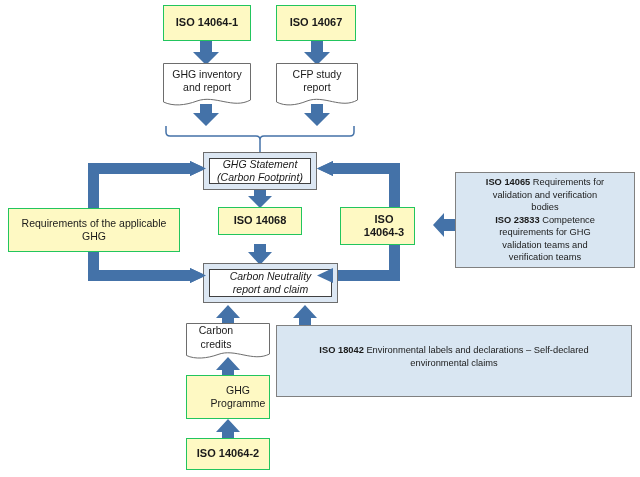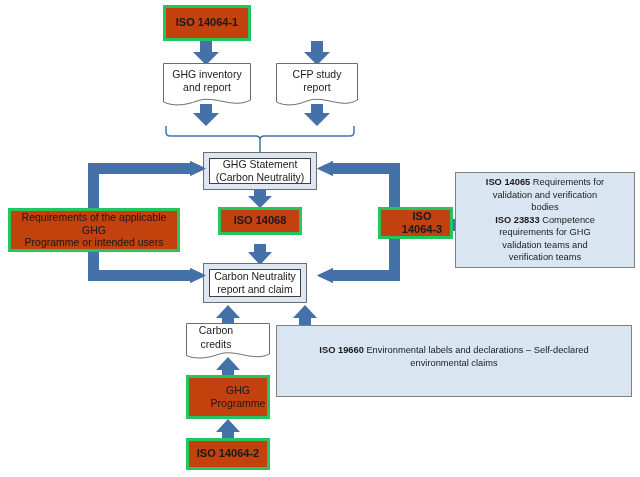--- a/index.html
+++ b/index.html
@@ -1,34 +1,34 @@
 <!DOCTYPE html>
 <html><head>
 <meta charset="utf-8">
 <style>
   html,body{margin:0;padding:0;background:#ffffff;}
   body{width:640px;height:477px;overflow:hidden;
        font-family:"Liberation Sans","DejaVu Sans",sans-serif;color:#1a1a1a;}
   #stage{position:relative;width:640px;height:477px;background:#fff;}
 
   
-  .box{position:absolute;box-sizing:border-box;border:3px solid #22c55e;
-       background:#c2410c;display:flex;align-items:center;justify-content:center;
+  .box{position:absolute;box-sizing:border-box;border:1px solid #22c55e;
+       background:#fef9c3;display:flex;align-items:center;justify-content:center;
        text-align:center;line-height:1.22;z-index:4;}
   .box .t{display:block;padding:0 3px;}
   .b{font-weight:bold;}
 
   
   .iso{font-size:11px;font-weight:bold;}
 
   
   .plain{font-size:10.5px;}
 
   
-  .hl{background:#dce7f3;border:1px solid #6d6d6d;padding:5px;z-index:6;}
+  .hl{background:#dce7f3;border:1px solid #6d6d6d;padding:5px;z-index:6;font-style:italic;}
   .hl .inner{width:100%;height:100%;box-sizing:border-box;border:1px solid #404040;
              background:#ffffff;display:flex;align-items:center;justify-content:center;
              text-align:center;font-size:10.5px;line-height:1.25;}
 
   
   .panel{position:absolute;box-sizing:border-box;background:#d9e6f2;
          border:1px solid #808080;display:flex;flex-direction:column;
          align-items:center;justify-content:center;text-align:center;
          font-size:9.3px;line-height:1.35;padding:6px 24px;z-index:4;}
   .panel p{margin:0;}
@@ -126,20 +126,23 @@
 
     <g>
       <polygon points="293,318 305,305 317,318 311,318 311,326 299,326 299,318" fill="#4472a8"></polygon>
     </g>
   </svg>
 
   <div class="box iso" style="left:163px;top:5px;width:88px;height:36px;">
     <span class="t">ISO 14064-1</span>
   </div>
 
+  <div class="box iso" style="left:276px;top:5px;width:80px;height:36px;">
+    <span class="t">ISO 14067</span>
+  </div>
 
   <div class="doc" style="left:276px;top:63px;width:82px;height:45px;">
     <svg width="82" height="45" viewBox="0 0 82 45">
       <path d="M0.5,0.5 L81.5,0.5 L81.5,37 C65,46.5 48,31.5 31,38 C20,42.5 9,43.5 0.5,39 Z" fill="#ffffff" stroke="#6d6d6d" stroke-width="1"></path>
     </svg>
     <div class="lbl">
       <span>
         <span>CFP study</span><br>
         <span>report</span>
       </span>
@@ -155,41 +158,40 @@
         <span>GHG inventory</span><br>
         <span>and report</span>
       </span>
     </div>
   </div>
 
   <div class="box hl" style="left:203px;top:152px;width:114px;height:38px;">
     <div class="inner">
       <span>
         <span>GHG Statement</span><br>
-        <span>(Carbon Neutrality)</span>
+        <span>(Carbon Footprint)</span>
       </span>
     </div>
   </div>
 
   <div class="box iso" style="left:218px;top:207px;width:84px;height:28px;">
     <span class="t">ISO 14068</span>
   </div>
 
-  <div class="box iso" style="left:378px;top:207px;width:75px;height:32px;padding-left:13px;">
+  <div class="box iso" style="left:340px;top:207px;width:75px;height:38px;padding-left:13px;">
     <span class="t">ISO 14064-3</span>
   </div>
 
   <div class="box plain" style="left:8px;top:208px;width:172px;height:44px;">
     <span class="t">
       <span>Requirements of the applicable GHG</span><br>
-      <span>Programme or intended users</span>
     </span>
   </div>
 
-  <div class="box hl" style="left:203px;top:263px;width:104px;height:40px;">
+  <div class="box hl" style="left:203px;top:263px;width:135px;height:40px;">
     <div class="inner">
       <span>
         <span>Carbon Neutrality</span><br>
         <span>report and claim</span>
       </span>
     </div>
   </div>
 
   <div class="doc" style="left:186px;top:323px;width:60px;height:38px;">
     <svg width="84" height="38" viewBox="0 0 84 38">
@@ -216,21 +218,21 @@
       <span class="b">ISO 14065</span><span> Requirements for validation and verification bodies</span>
     </p>
     <div class="gap"></div>
     <p>
       <span class="b">ISO 23833</span><span> Competence requirements for GHG validation teams and verification teams</span>
     </p>
   </div>
 
   <div class="panel" style="left:276px;top:325px;width:356px;height:72px;padding:6px 14px;">
     <p>
-      <span class="b">ISO 19660</span><span> Environmental labels and declarations – Self-declared environmental claims</span>
+      <span class="b">ISO 18042</span><span> Environmental labels and declarations – Self-declared environmental claims</span>
     </p>
     <div class="gap"></div>
   </div>
 
   <svg id="wires2" viewBox="0 0 640 477">
 
     <polygon points="190,161 190,176 206,168.5" fill="#4472a8"></polygon>
     <polygon points="190,268 190,283 206,275.5" fill="#4472a8"></polygon>
 
     <polygon points="333,161 333,176 317,168.5" fill="#4472a8"></polygon>

